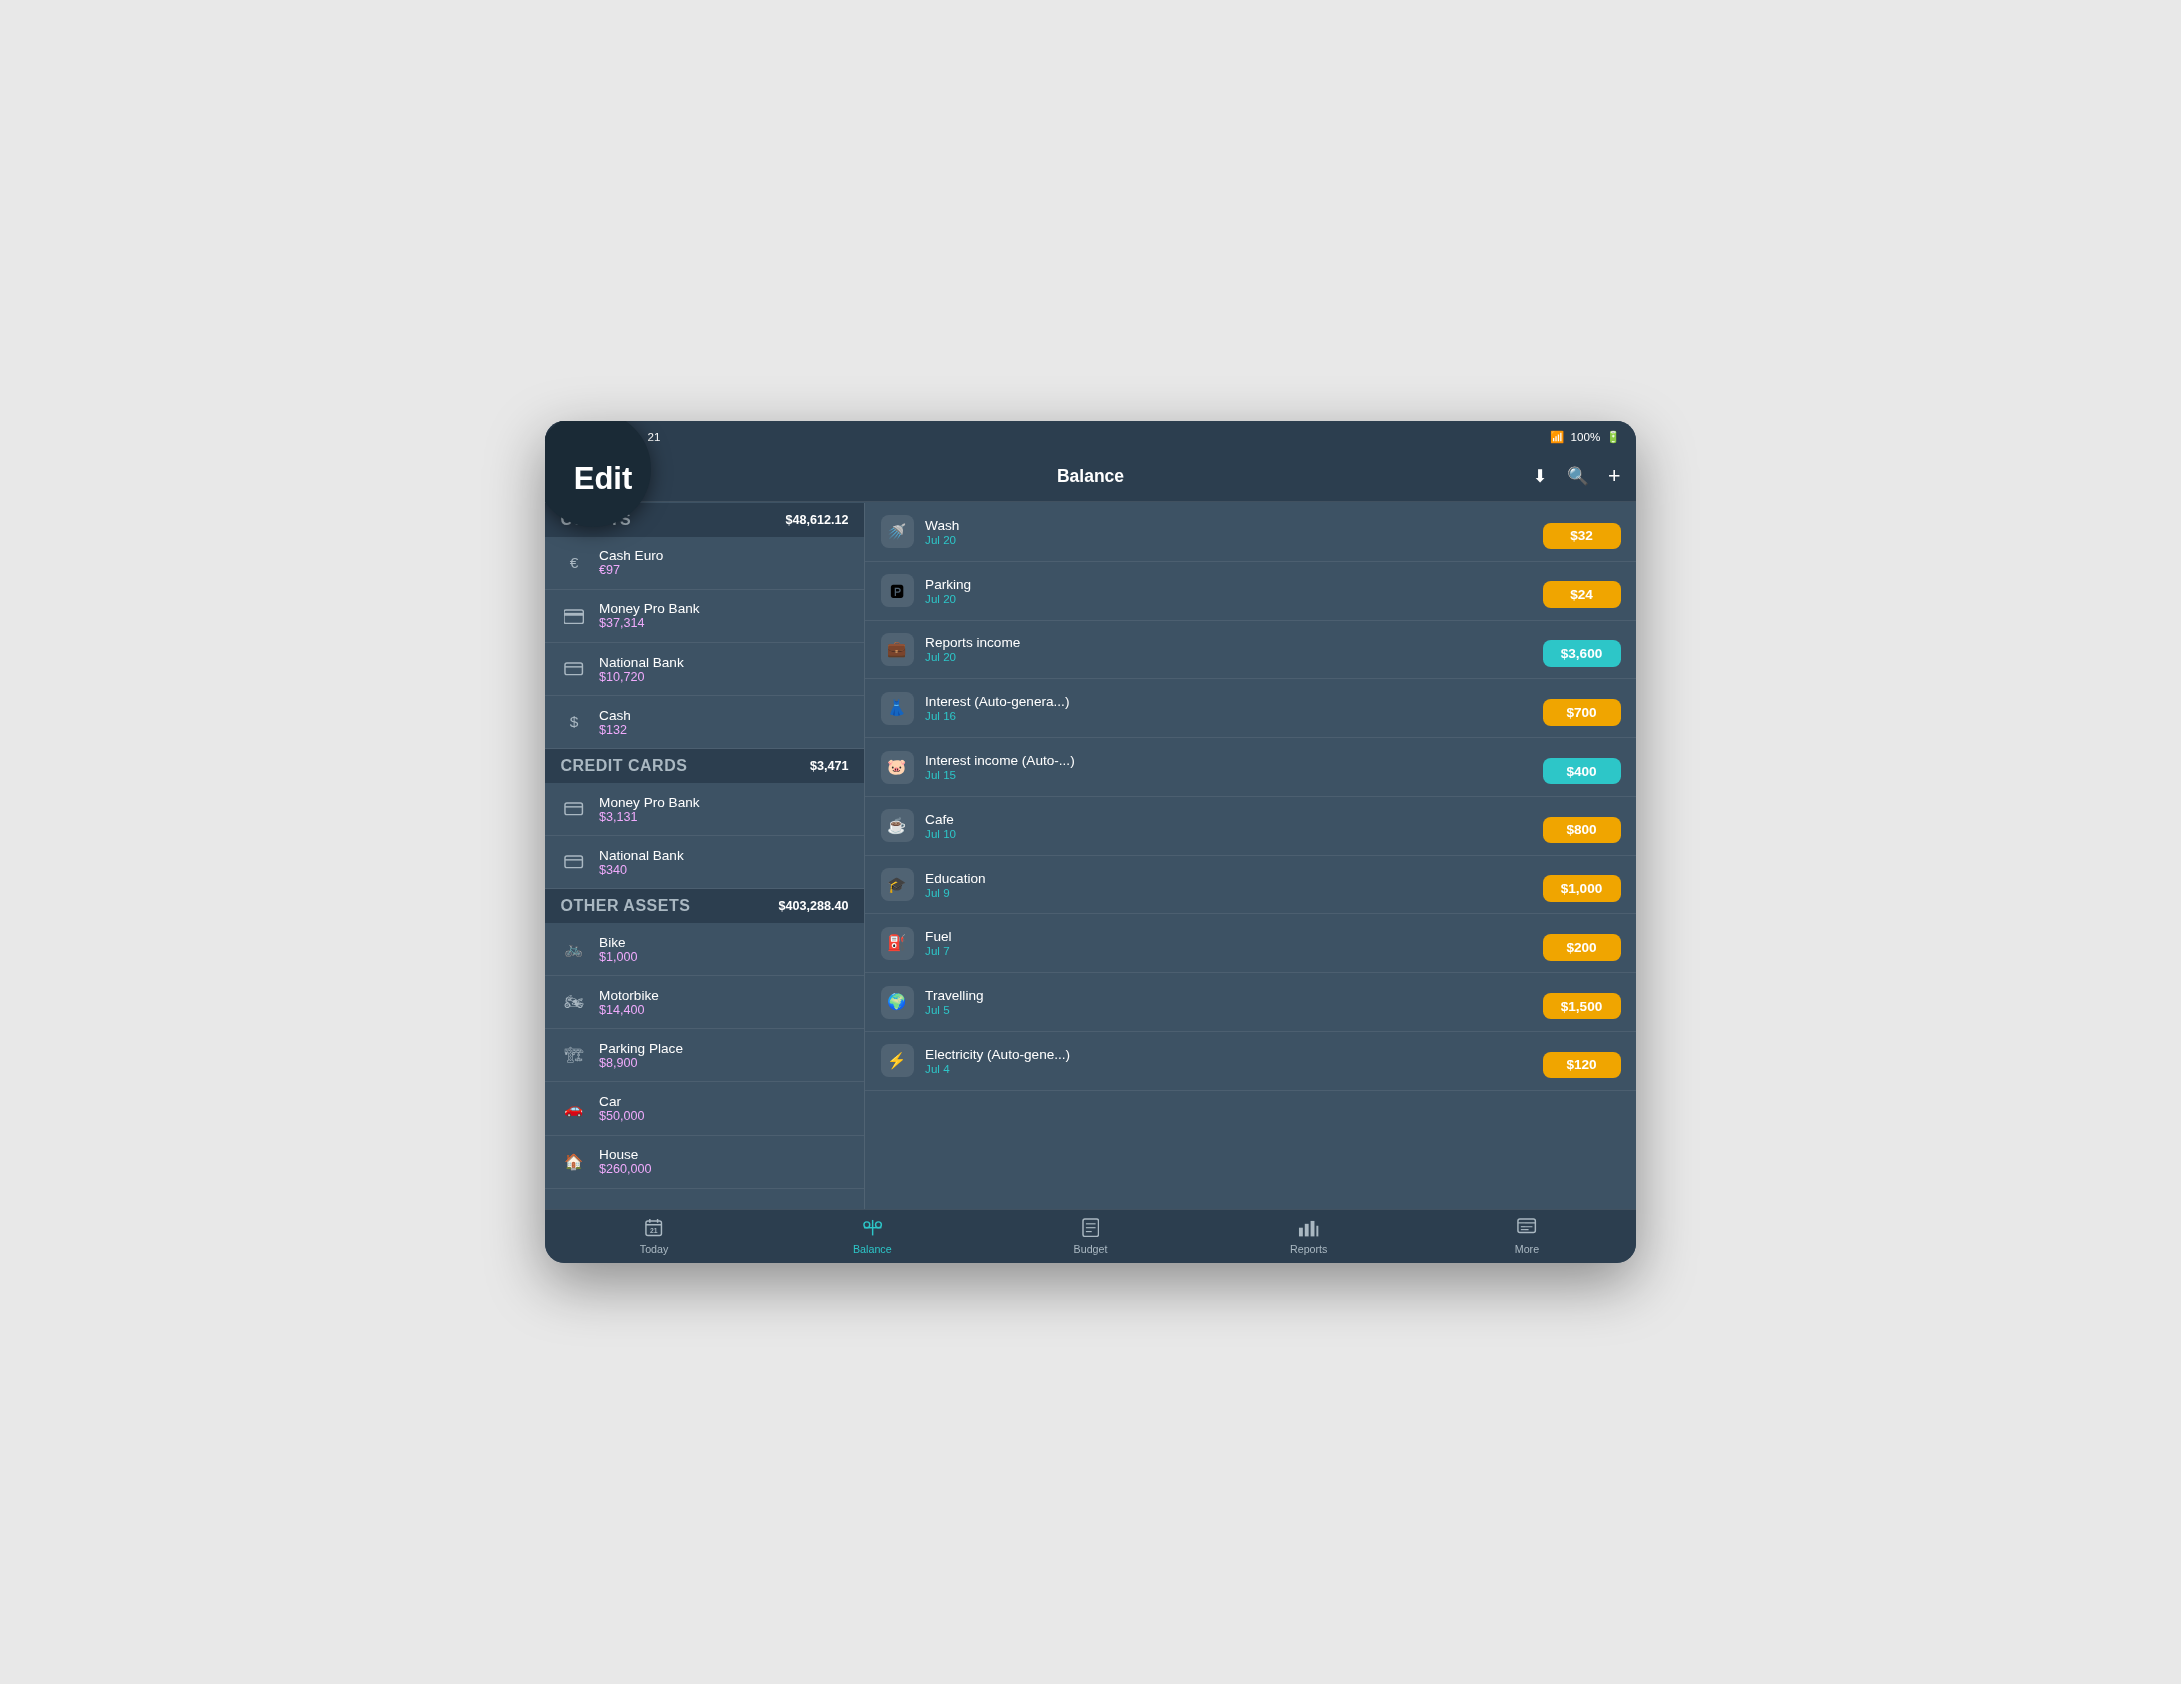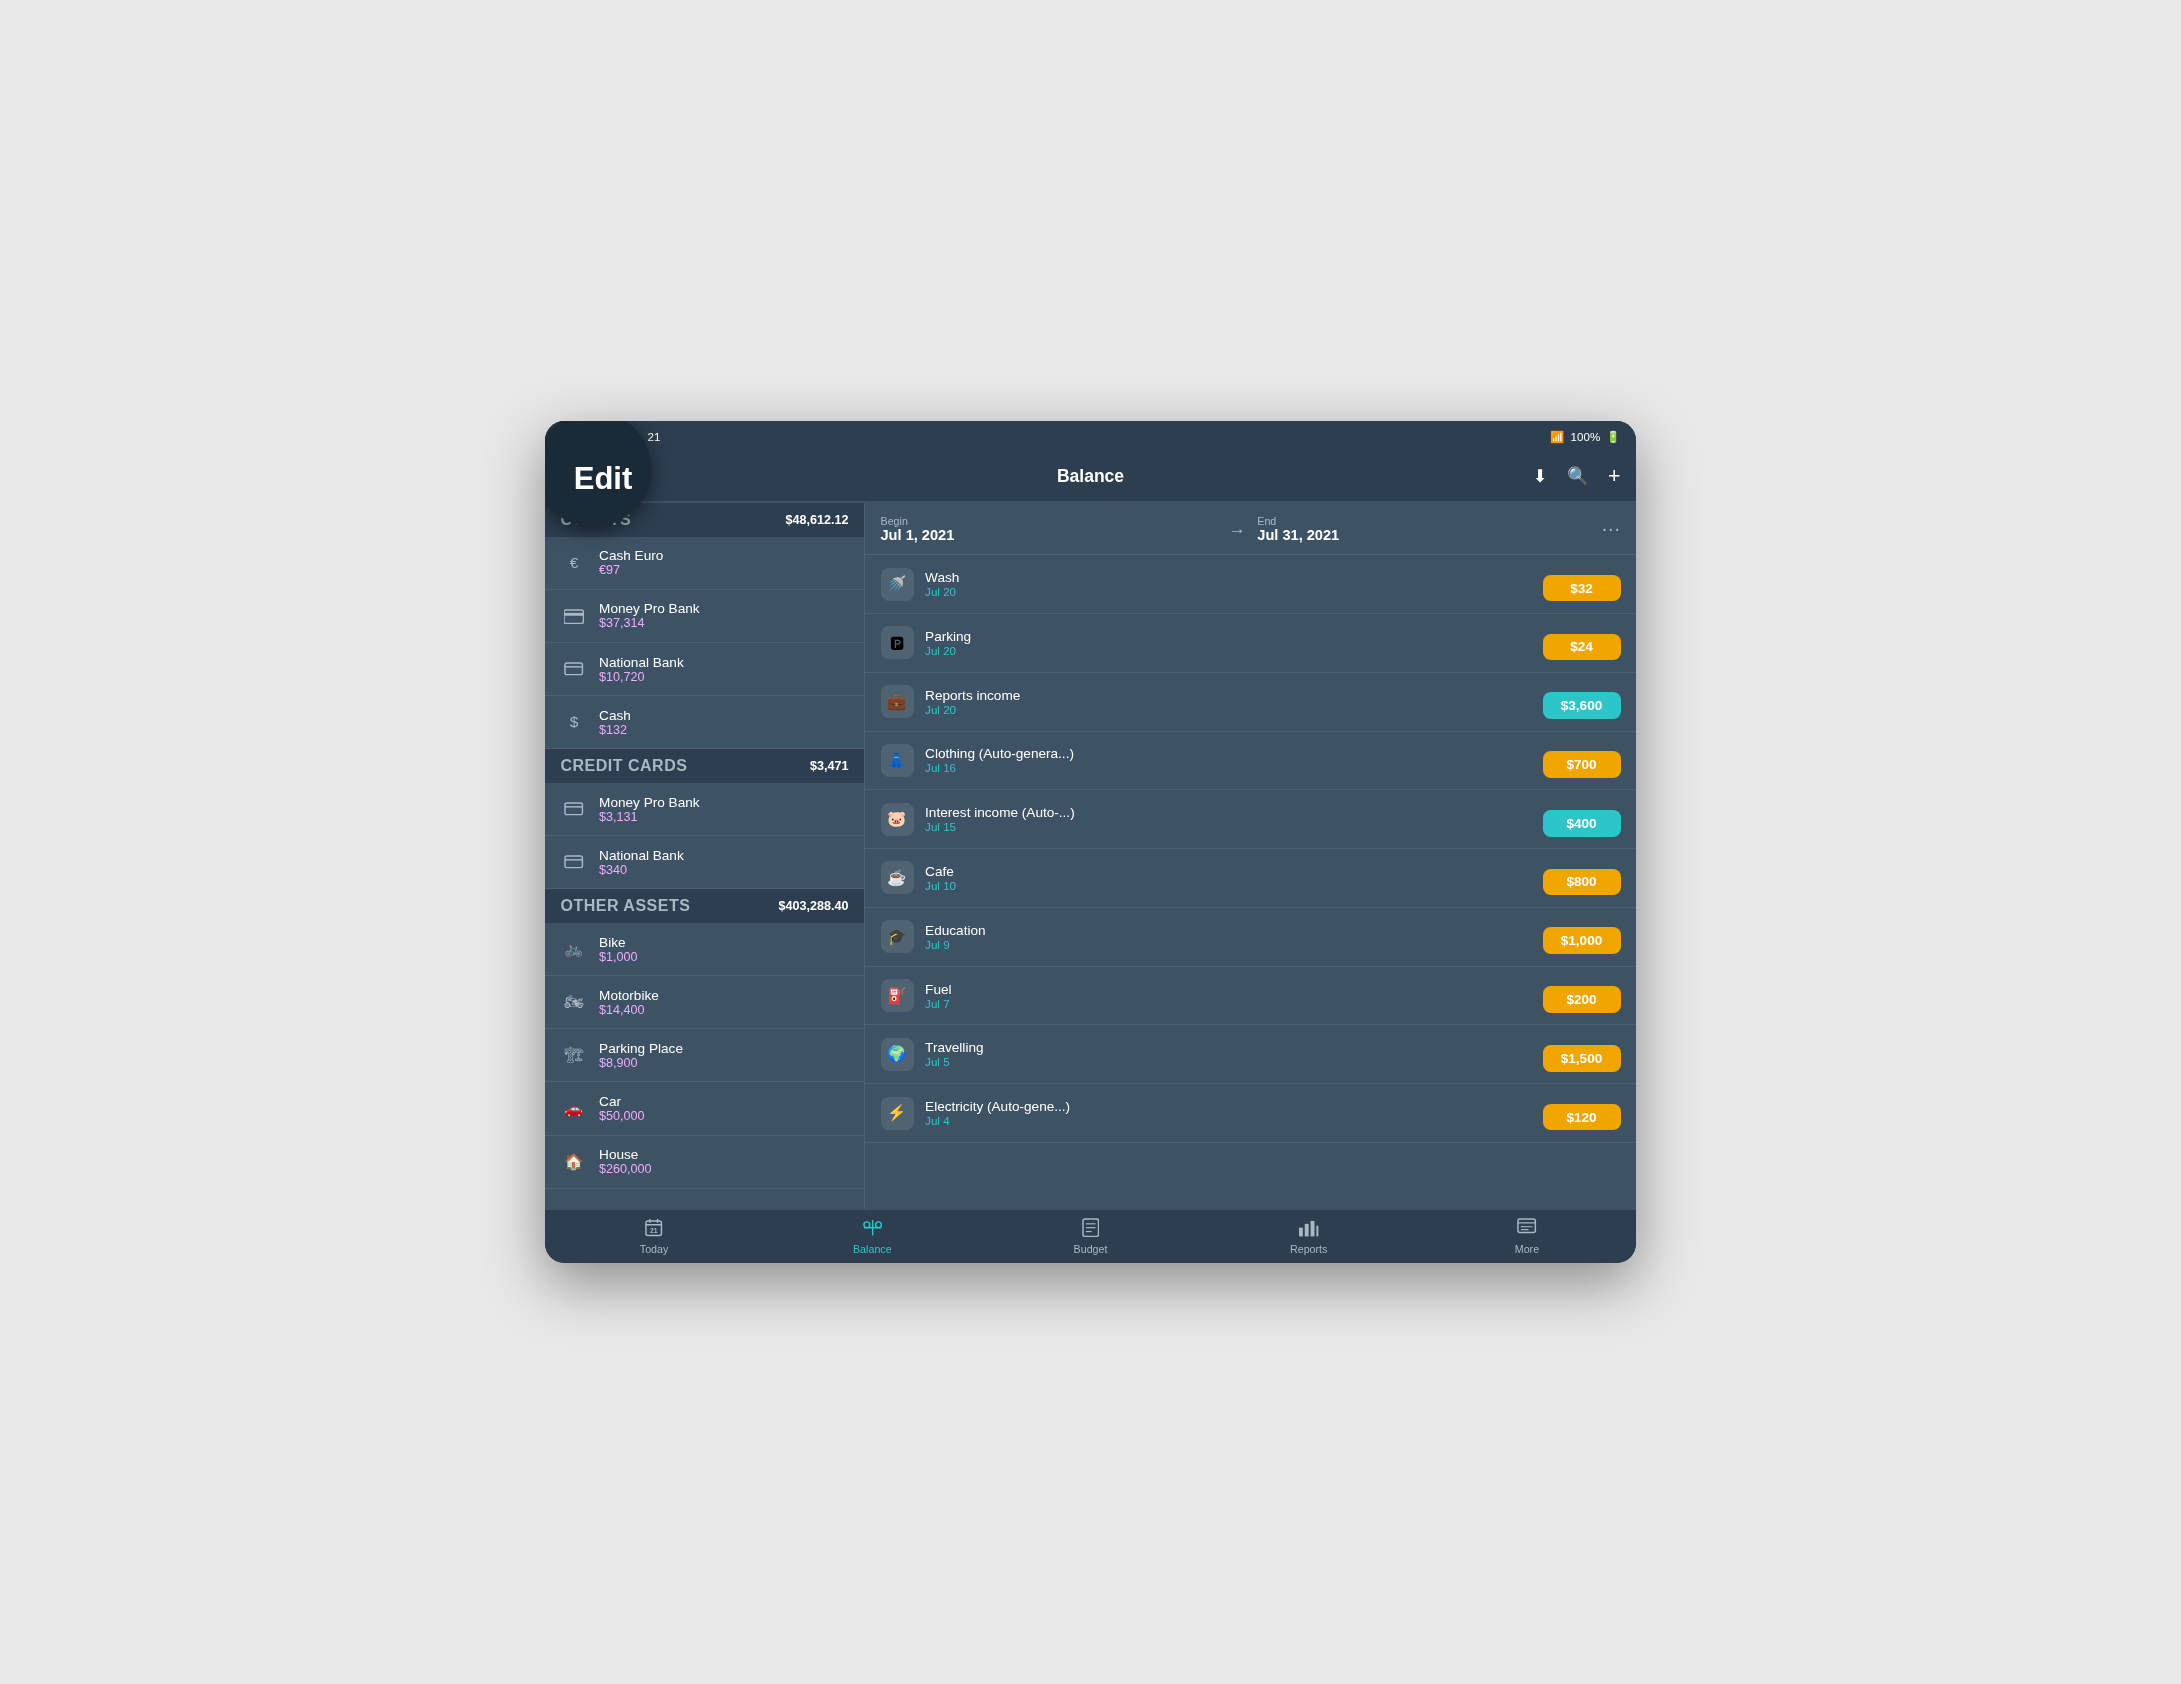--- a/index.html
+++ b/index.html
@@ -430,32 +430,20 @@
         <div class="account-icon">🏠</div>
         <div class="account-info">
           <div class="account-name">House</div>
           <div class="account-balance">$260,000</div>
         </div>
       </div>
     </div>
 
     <div class="right-panel">
 
-      <div class="date-range">
-        <div class="date-block">
-          <div class="date-label">Begin</div>
-          <div class="date-value">Jul 1, 2021</div>
-        </div>
-        <span class="date-arrow">→</span>
-        <div class="date-block">
-          <div class="date-label">End</div>
-          <div class="date-value">Jul 31, 2021</div>
-        </div>
-        <span class="date-more">···</span>
-      </div>
 
       <div id="transactions-list">
           <div class="transaction-item">
       <div class="transaction-icon">🚿</div>
       <div class="transaction-info">
         <div class="transaction-name">Wash</div>
         <div class="transaction-date">Jul 20</div>
       </div>
       <span class="amount-badge amount-yellow">$32</span>
     </div>
@@ -471,21 +459,21 @@
       <div class="transaction-icon">💼</div>
       <div class="transaction-info">
         <div class="transaction-name">Reports income</div>
         <div class="transaction-date">Jul 20</div>
       </div>
       <span class="amount-badge amount-cyan">$3,600</span>
     </div>
           <div class="transaction-item">
       <div class="transaction-icon">👗</div>
       <div class="transaction-info">
-        <div class="transaction-name">Clothing (Auto-genera...)</div>
+        <div class="transaction-name">Interest (Auto-genera...)</div>
         <div class="transaction-date">Jul 16</div>
       </div>
       <span class="amount-badge amount-yellow">$700</span>
     </div>
           <div class="transaction-item">
       <div class="transaction-icon">🐷</div>
       <div class="transaction-info">
         <div class="transaction-name">Interest income (Auto-...)</div>
         <div class="transaction-date">Jul 15</div>
       </div>

